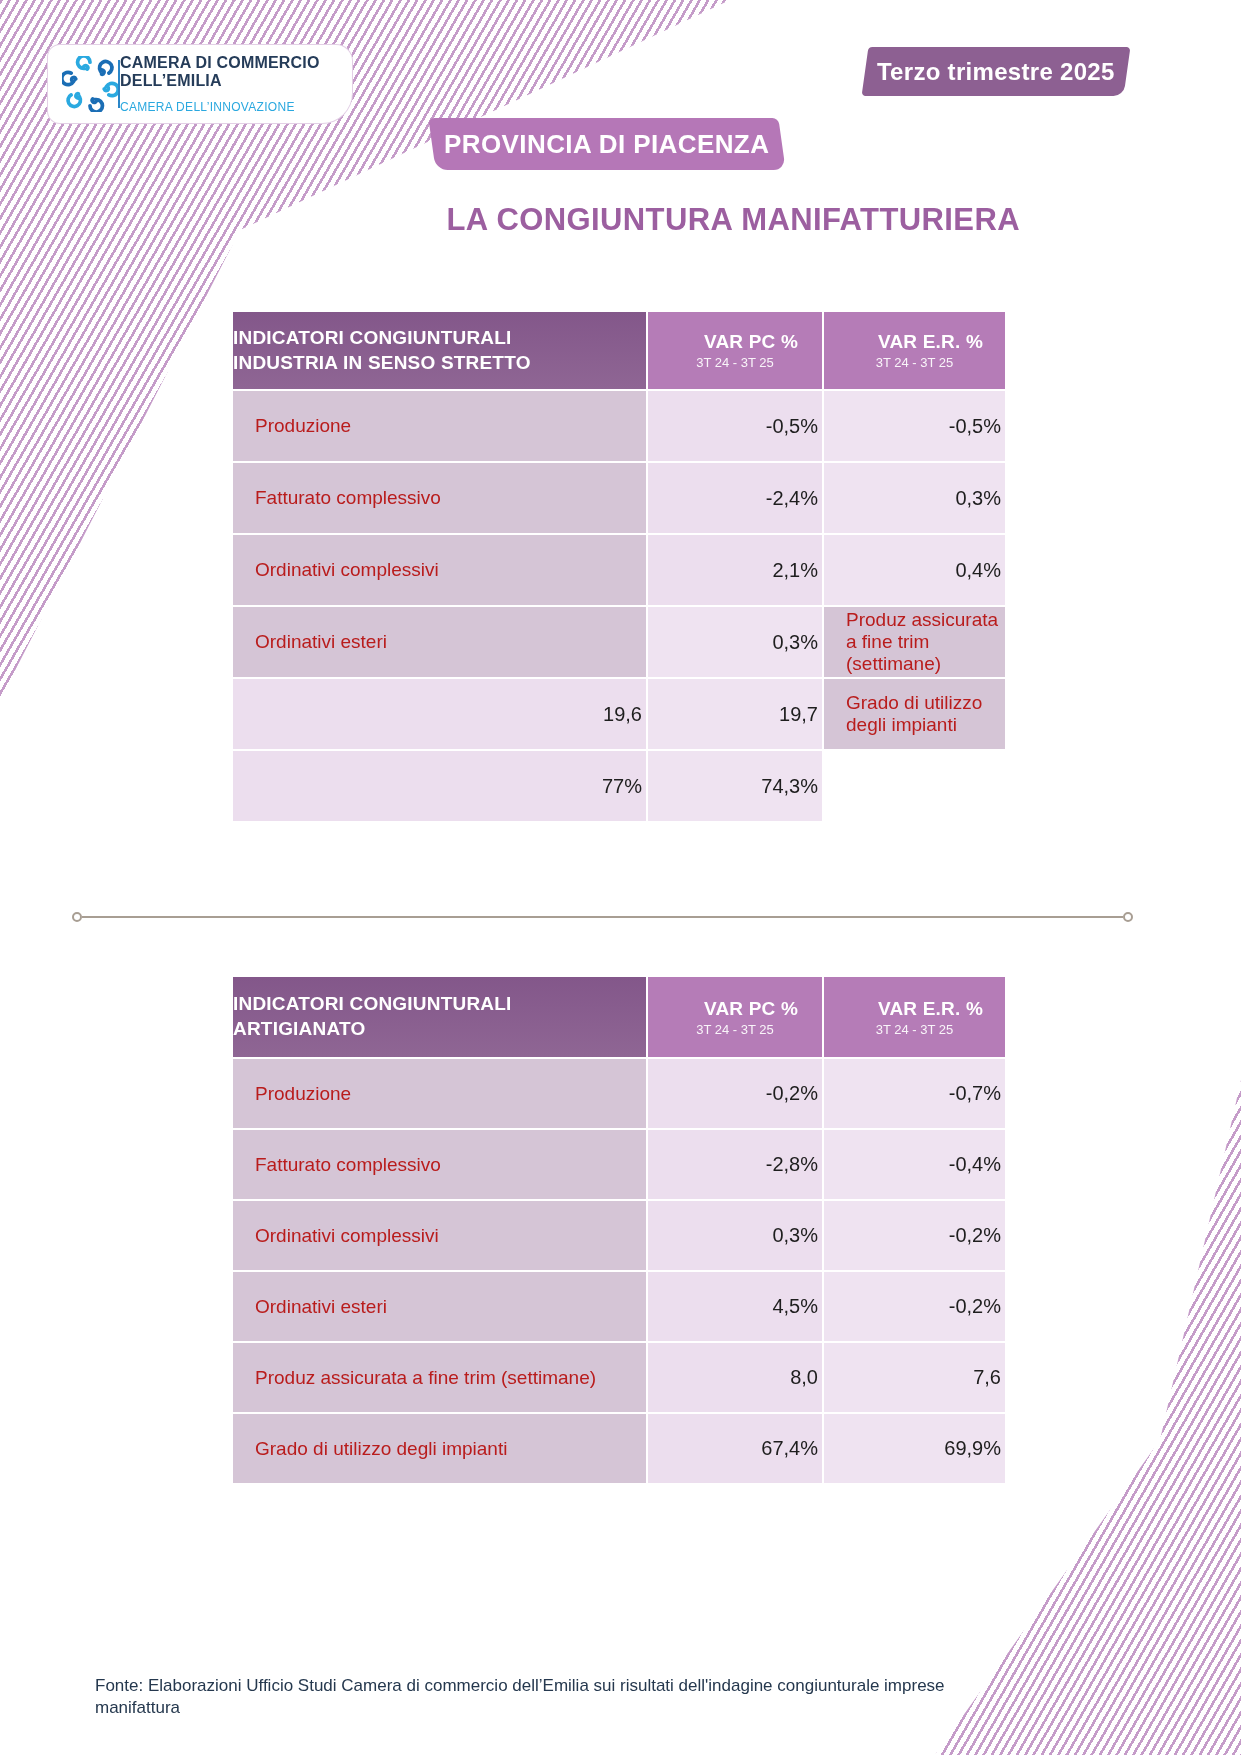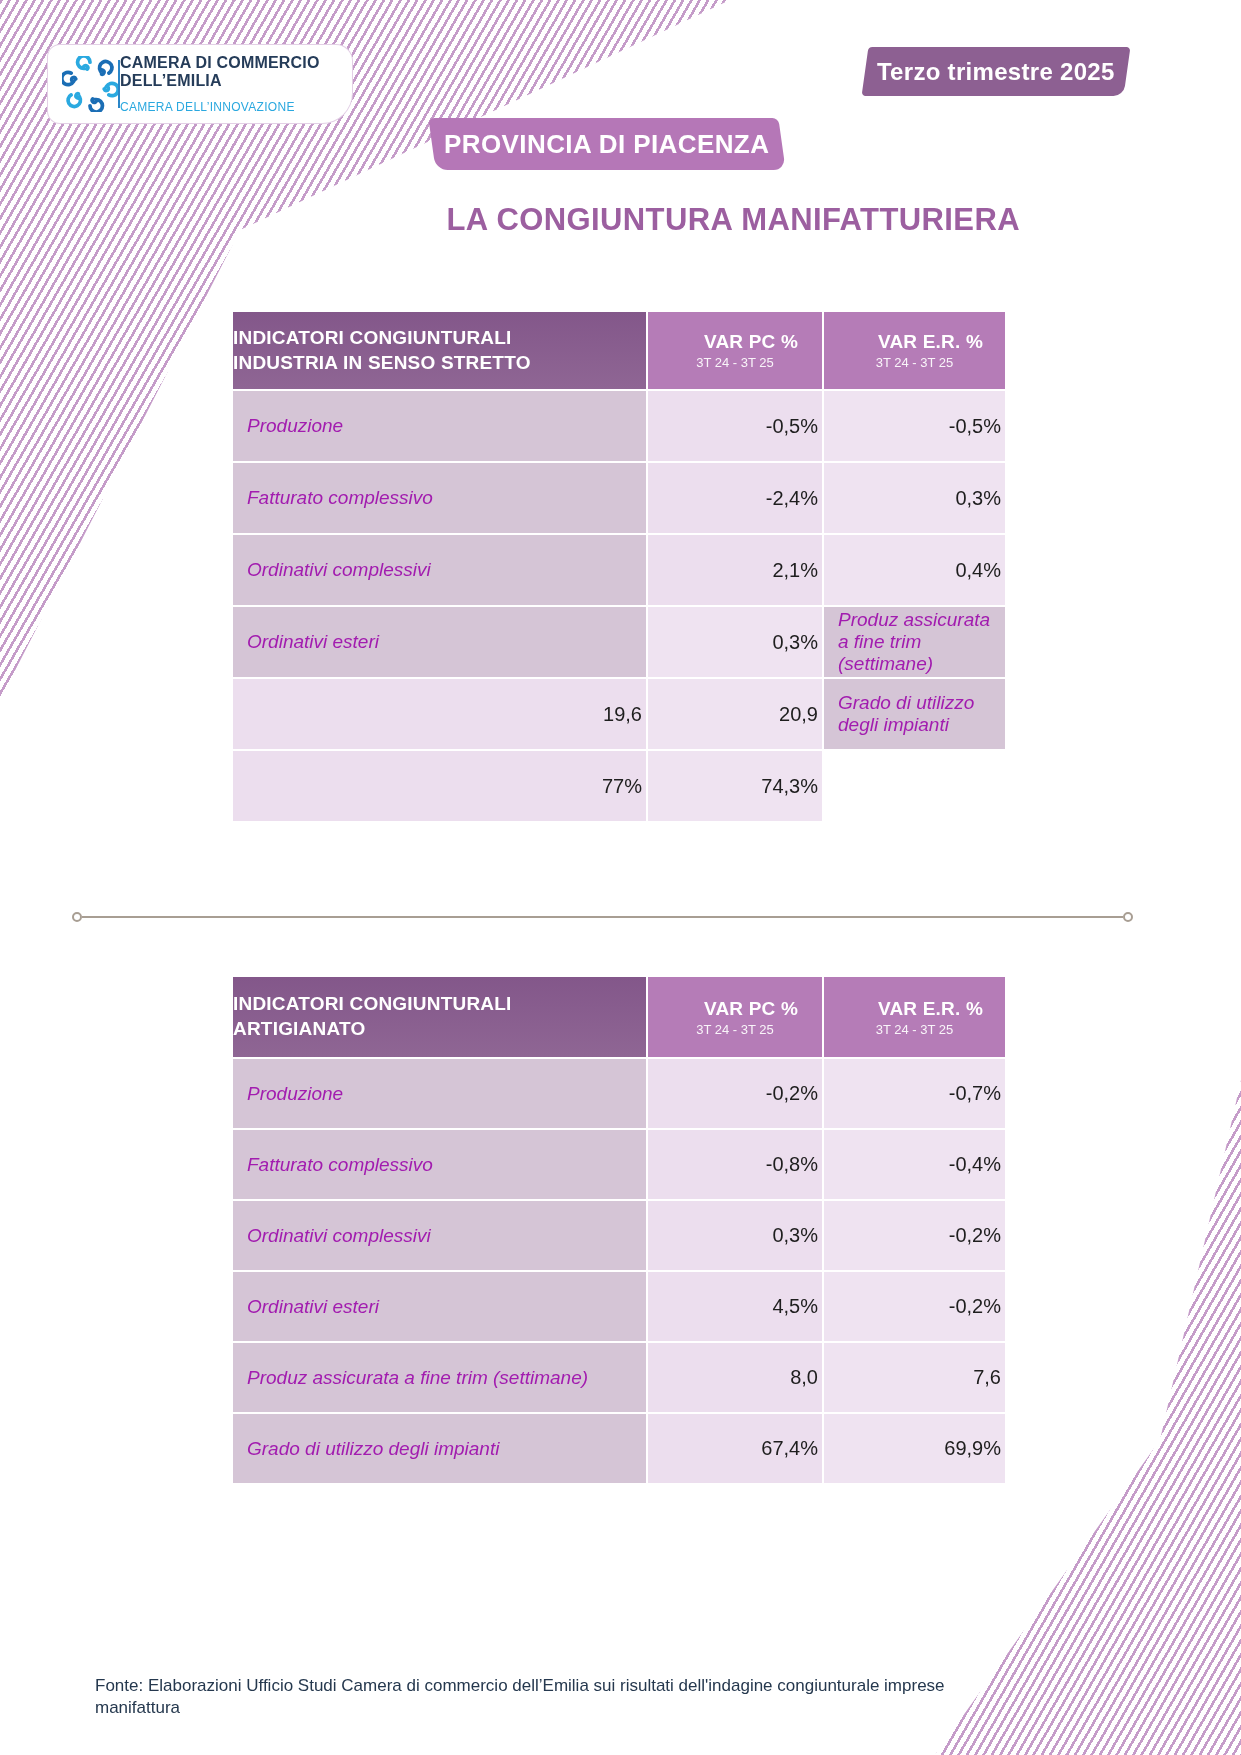--- a/index.html
+++ b/index.html
@@ -56,21 +56,21 @@
   .hcell-label{
     background:linear-gradient(#83578a,#8f6694);color:#fff;font-weight:bold;font-size:19px;
     line-height:1.3;display:flex;flex-direction:column;justify-content:center;letter-spacing:.2px;
   }
   .hcell-val{
     background:#b57cb7;color:#fff;display:flex;flex-direction:column;align-items:center;justify-content:center;
   }
   .hcell-val .ht{font-weight:bold;font-size:19px;letter-spacing:.2px;margin-left:32px;}
   .hcell-val .hs{font-size:13px;opacity:.92;margin-top:2px;}
   .cell-label{
-    background:#d5c5d6;color:#a21caf;font-size:19px;display:flex;align-items:center;padding-left:14px;font-style:italic;
+    background:#d5c5d6;color:#b91c1c;font-size:19px;display:flex;align-items:center;padding-left:22px;
   }
   .cell-pc,.cell-er{
     color:#1e1e1e;font-size:20px;display:flex;align-items:center;justify-content:flex-end;padding-right:4px;
   }
   .cell-pc{background:#ecdeee;}
   .cell-er{background:#efe3f1;}
 
   
   .divider{
     position:absolute;left:72px;top:912px;width:1061px;height:10px;
@@ -145,21 +145,21 @@
 
   <div class="cell-label">Ordinativi complessivi</div>
   <div class="cell-pc">2,1%</div>
   <div class="cell-er">0,4%</div>
 
   <div class="cell-label">Ordinativi esteri</div>
   <div class="cell-er">0,3%</div>
 
   <div class="cell-label">Produz assicurata a fine trim (settimane)</div>
   <div class="cell-pc">19,6</div>
-  <div class="cell-er">20,9</div>
+  <div class="cell-er">19,7</div>
 
   <div class="cell-label">Grado di utilizzo degli impianti</div>
   <div class="cell-pc">77%</div>
   <div class="cell-er">74,3%</div>
 </div>
 
 <div class="divider">
   <span class="dot"></span>
   <span class="line"></span>
   <span class="dot"></span>
@@ -177,21 +177,21 @@
   <div class="hcell-val">
     <span class="ht">VAR E.R. %</span>
     <span class="hs">3T 24 - 3T 25</span>
   </div>
 
   <div class="cell-label">Produzione</div>
   <div class="cell-pc">-0,2%</div>
   <div class="cell-er">-0,7%</div>
 
   <div class="cell-label">Fatturato complessivo</div>
-  <div class="cell-pc">-0,8%</div>
+  <div class="cell-pc">-2,8%</div>
   <div class="cell-er">-0,4%</div>
 
   <div class="cell-label">Ordinativi complessivi</div>
   <div class="cell-pc">0,3%</div>
   <div class="cell-er">-0,2%</div>
 
   <div class="cell-label">Ordinativi esteri</div>
   <div class="cell-pc">4,5%</div>
   <div class="cell-er">-0,2%</div>
 

